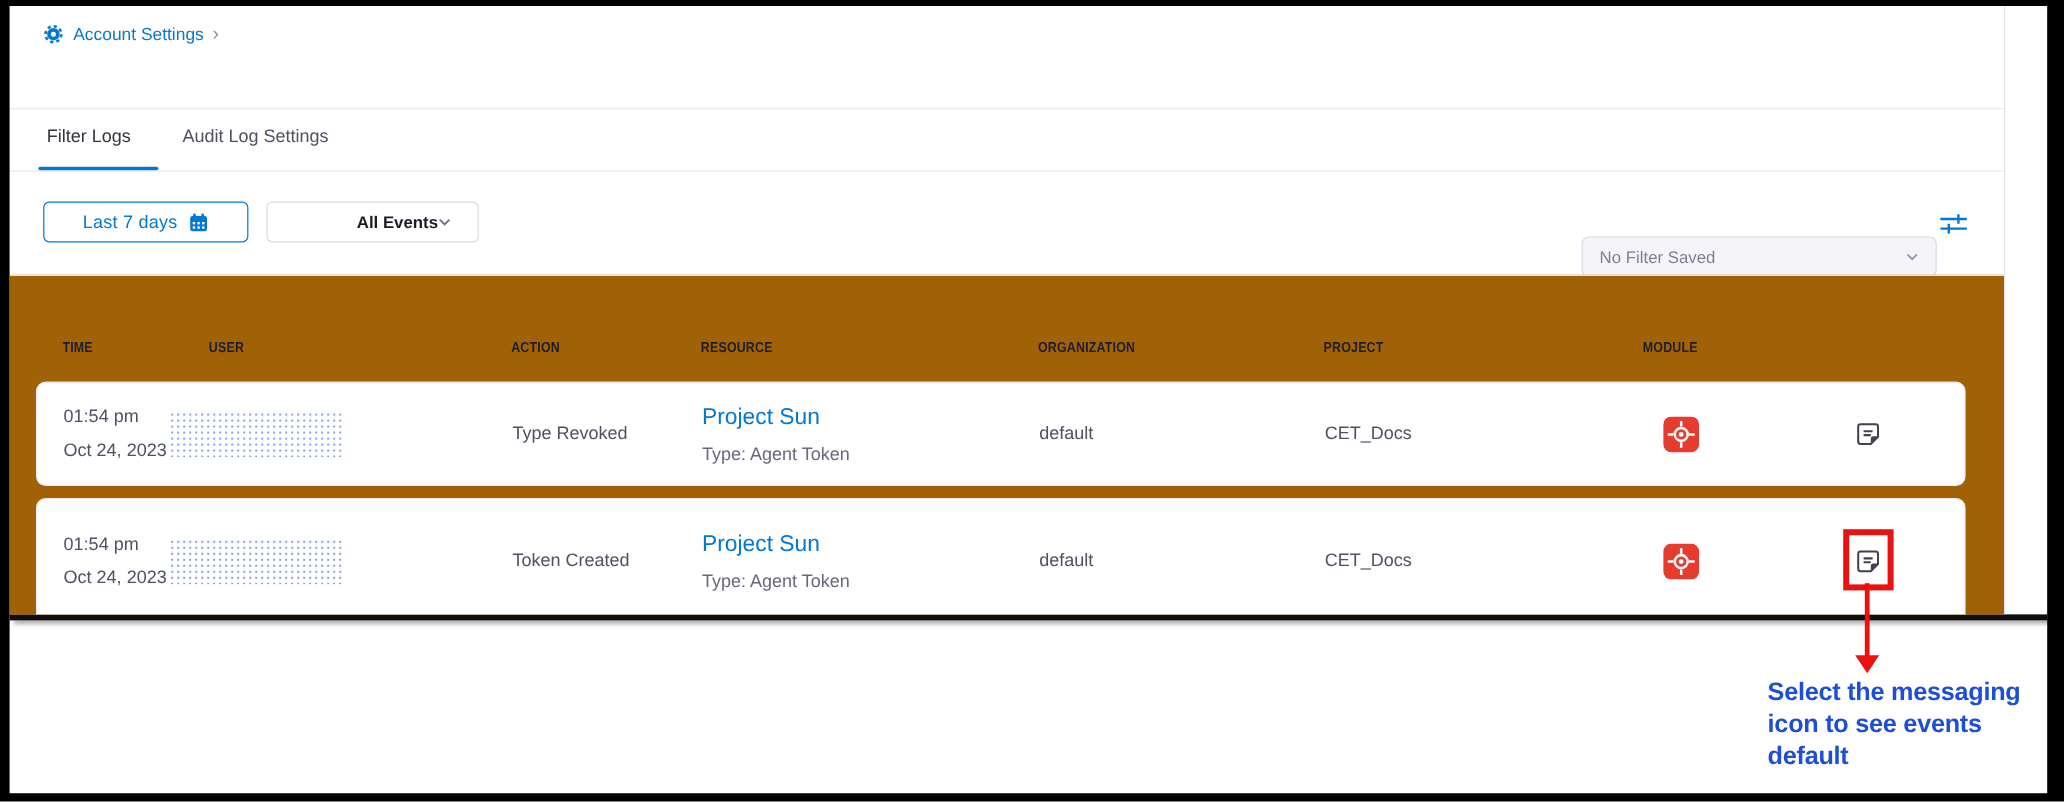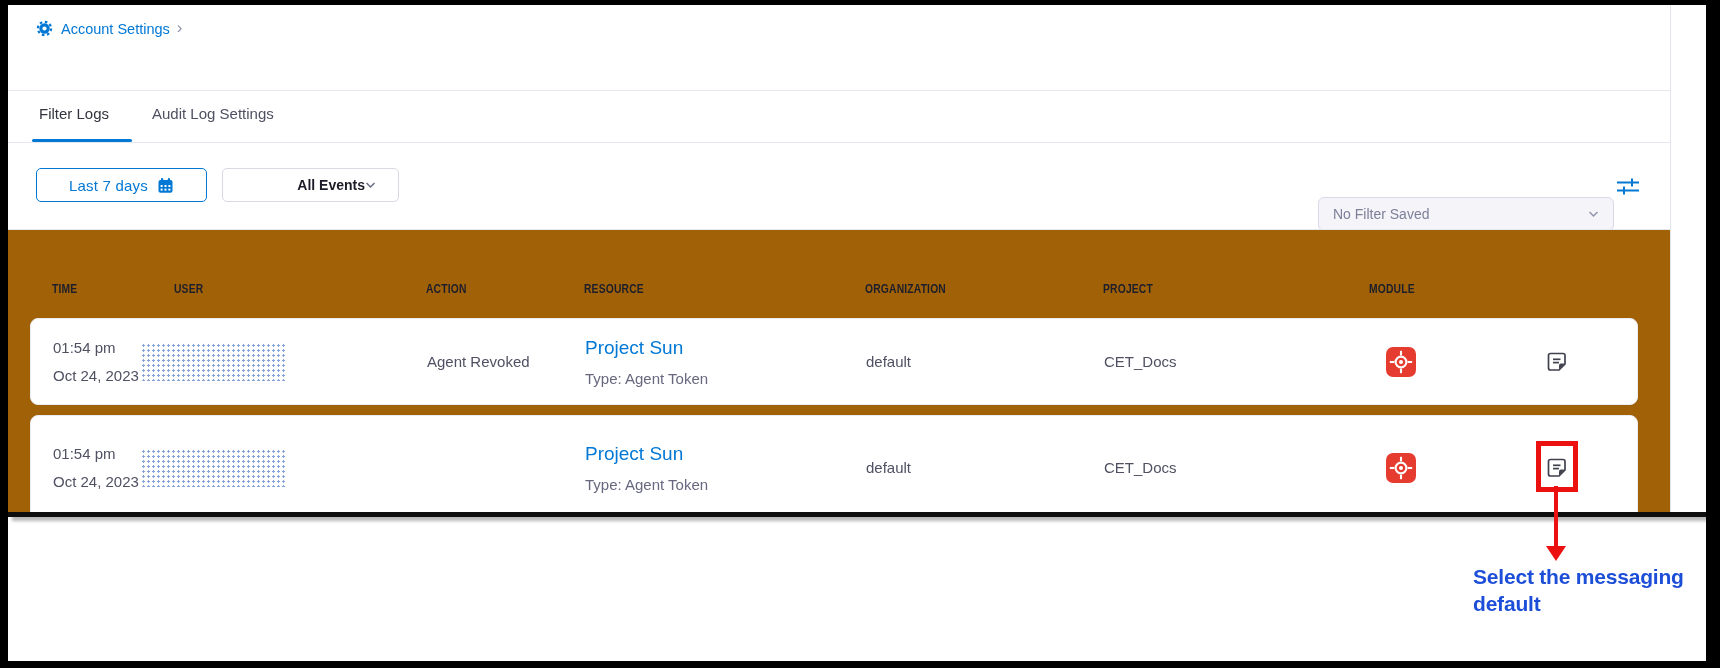--- a/index.html
+++ b/index.html
@@ -146,21 +146,21 @@
     <div class="col-header" style="left:1095px">PROJECT</div>
     <div class="col-header" style="left:1361px">MODULE</div>
 
     <div class="card row1">
       <div class="cell" style="left:22px">
         <span class="line">01:54 pm</span>
         <span class="line">Oct 24, 2023</span>
       </div>
       <div class="redacted"></div>
       <div class="cell" style="left:396px">
-        <span class="line">Agent Revoked</span>
+        <span class="line">Type Revoked</span>
       </div>
       <div class="cell" style="left:554px">
         <span class="link">Project Sun</span>
         <span class="sub">Type: Agent Token</span>
       </div>
       <div class="cell" style="left:835px">
         <span class="line">default</span>
       </div>
       <div class="cell" style="left:1073px">
         <span class="line">CET_Docs</span>
@@ -185,20 +185,23 @@
         </svg>
       </div>
     </div>
 
     <div class="card row2">
       <div class="cell" style="left:22px">
         <span class="line">01:54 pm</span>
         <span class="line">Oct 24, 2023</span>
       </div>
       <div class="redacted"></div>
+      <div class="cell" style="left:396px">
+        <span class="line">Token Created</span>
+      </div>
       <div class="cell" style="left:554px">
         <span class="link">Project Sun</span>
         <span class="sub">Type: Agent Token</span>
       </div>
       <div class="cell" style="left:835px">
         <span class="line">default</span>
       </div>
       <div class="cell" style="left:1073px">
         <span class="line">CET_Docs</span>
       </div>
@@ -225,16 +228,17 @@
     </div>
   </div>
 
   <div class="gutter-line"></div>
 </div>
 
 <div class="arrow-line"></div>
 <div class="arrow-head"></div>
 <div class="annotation">
   <span class="a-line">Select the messaging</span>
+  <span class="a-line">icon to see events</span>
   <span class="a-line">default</span>
 </div>
 
 <div class="outer-frame"></div>
 
 </body></html>

